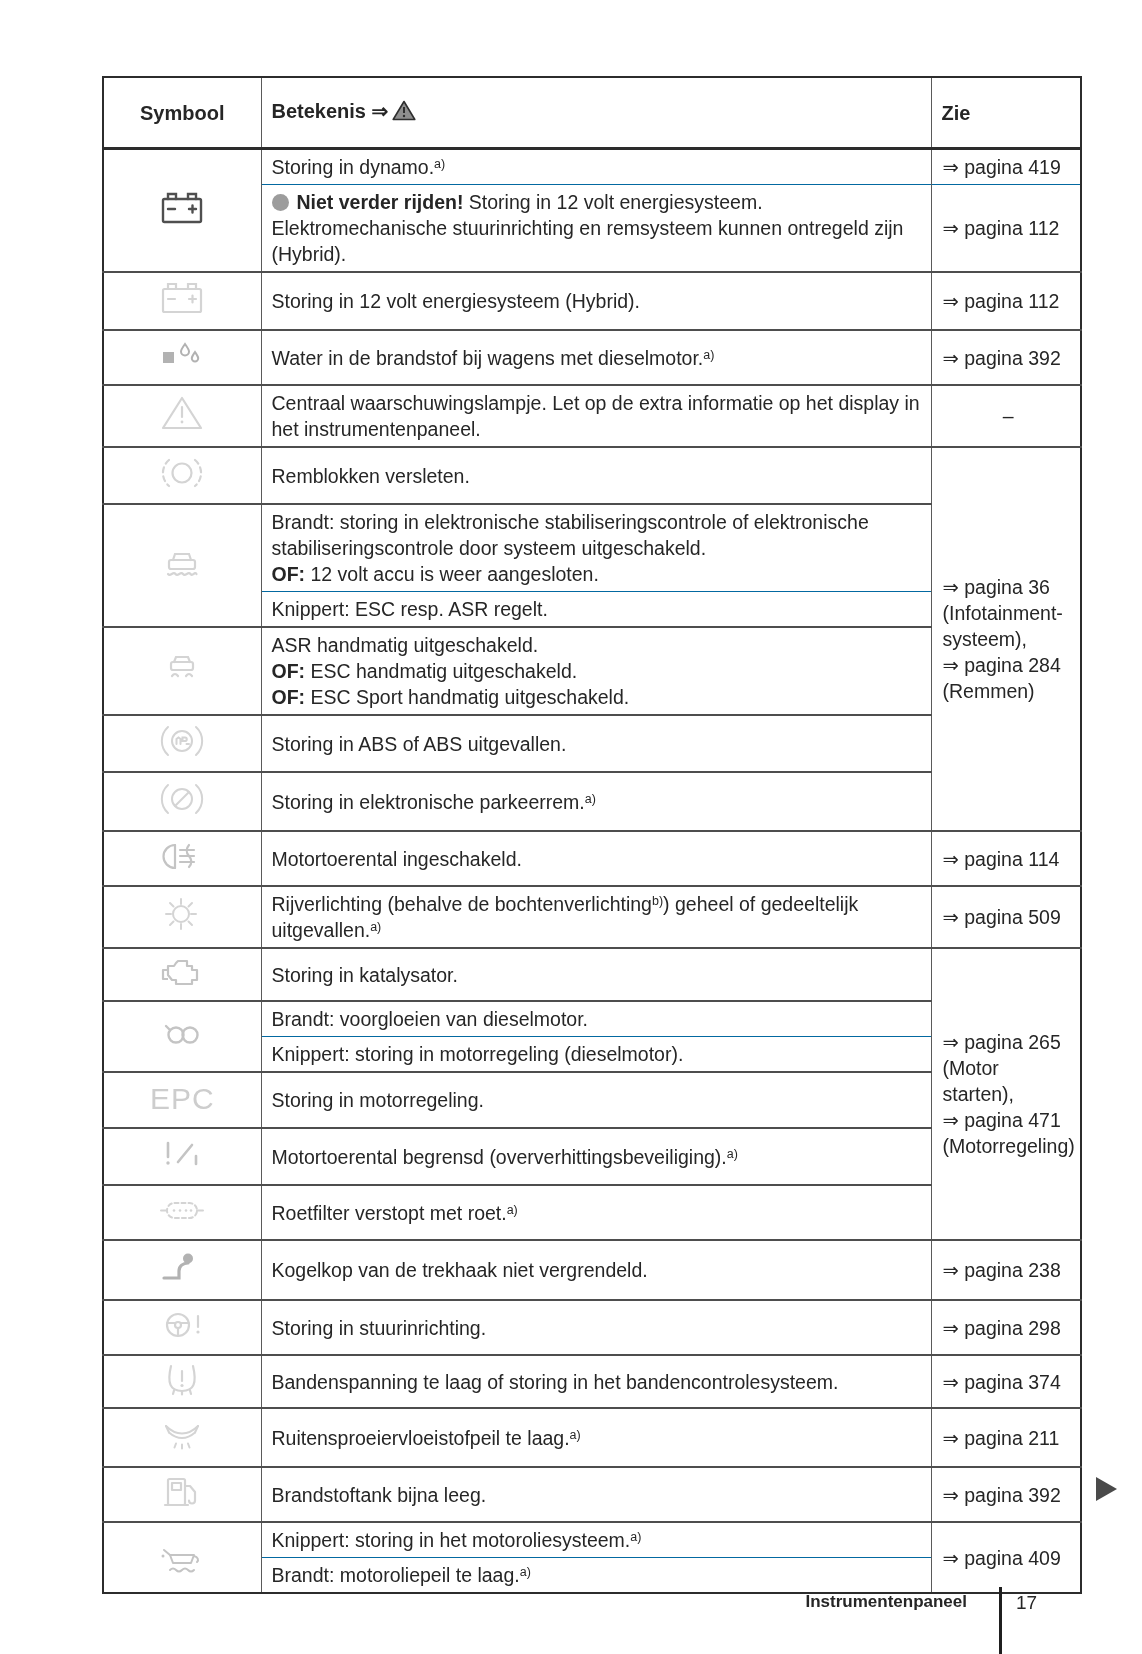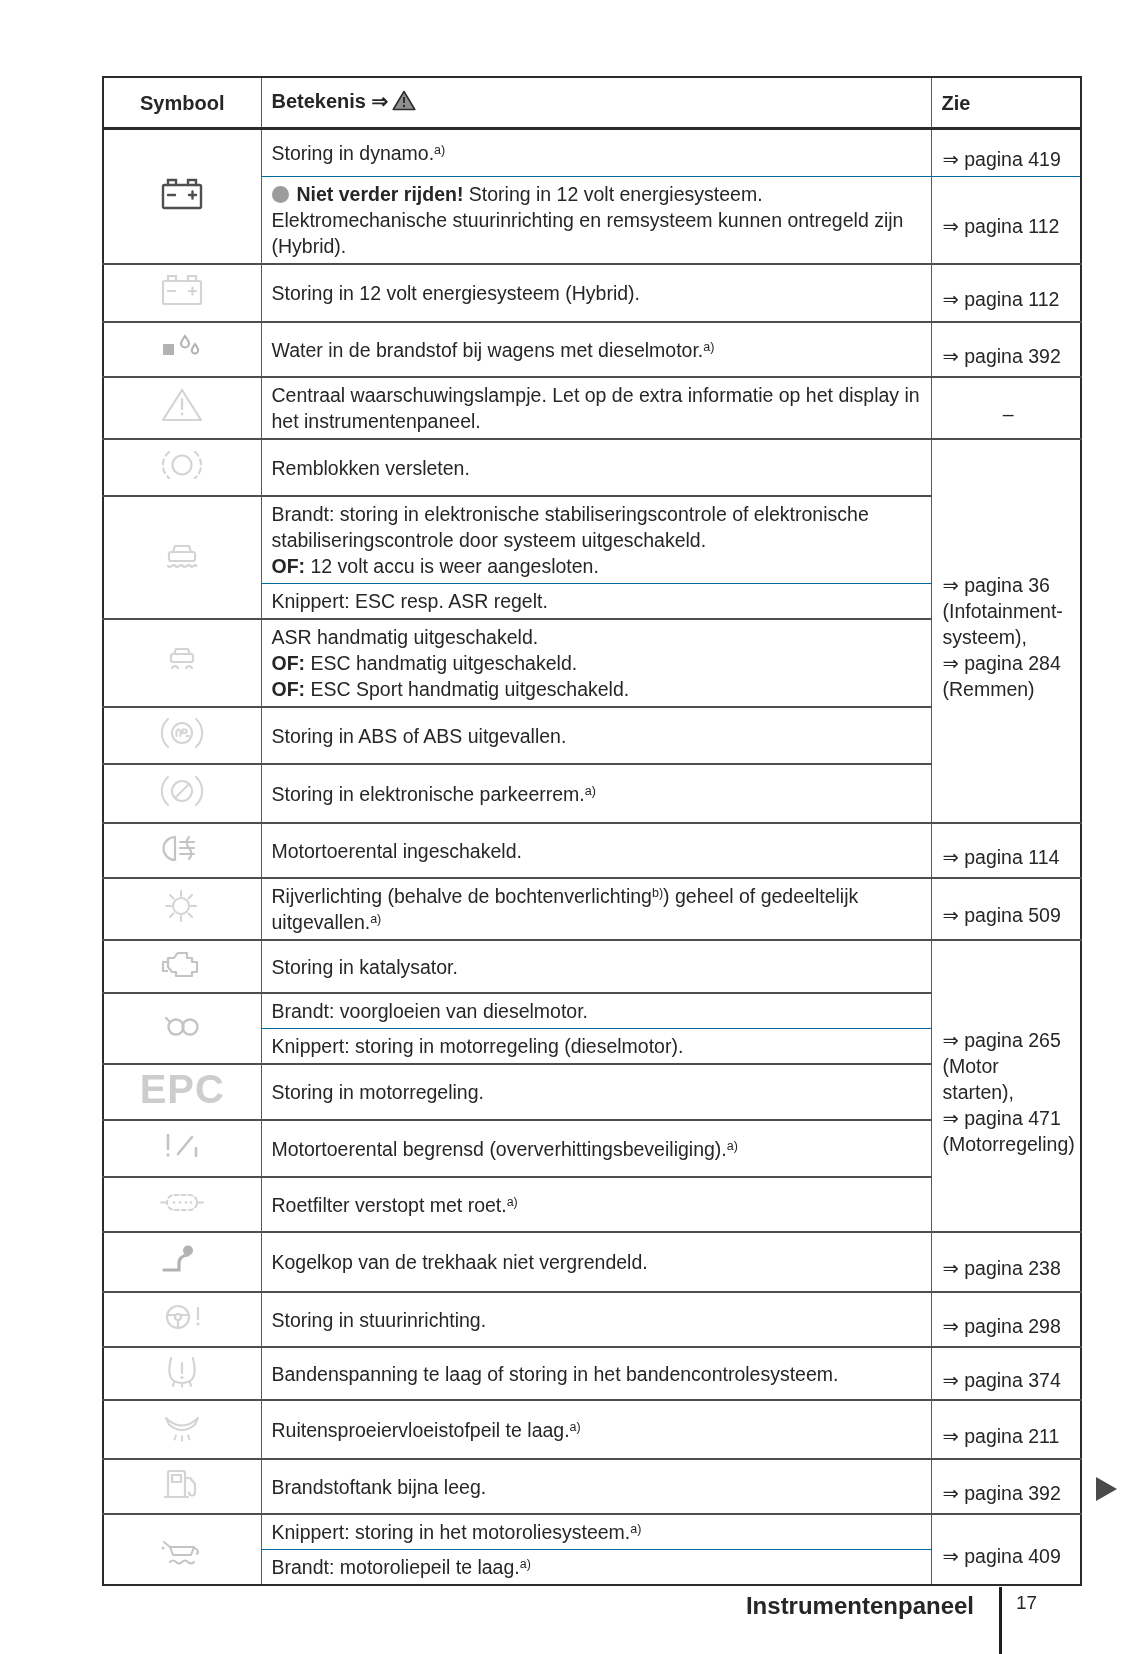--- a/index.html
+++ b/index.html
@@ -6,56 +6,56 @@
   .page{position:relative;width:1142px;height:1654px;background:#ffffff;
         font-family:"Liberation Sans",sans-serif;color:#262626;overflow:hidden;}
 
   table.warn{position:absolute;left:102px;top:76px;width:978px;
              border-collapse:collapse;table-layout:fixed;
              font-size:19.5px;line-height:26px;}
   table.warn{border:2px solid #2c2c2c;}
   col.c-sym{width:158px;} col.c-mean{width:670px;} col.c-see{width:150px;}
 
   th{font-weight:bold;font-size:20px;border-bottom:3px solid #2c2c2c;
-     padding:10px 10px;text-align:left;vertical-align:middle;}
+     padding:20px 10px;text-align:left;vertical-align:middle;}
   th.sym-h{text-align:center;}
   th,td{border-left:1px solid #5a5a5a;}
 
   td{border-top:2px solid #4e4e4e;vertical-align:middle;
      padding:4px 10px;}
   td.sub{border-top:1px solid #0369a1;}
   td.sym{text-align:center;padding:2px;}
-  td.see{padding:16px 6px 4px 11px;}
+  td.see{padding:4px 6px 4px 11px;}
   td.see.center{text-align:center;}
 
   sup{font-size:12.5px;line-height:0;vertical-align:6px;}
   b{font-weight:bold;}
 
   
   .ic{display:inline-block;vertical-align:middle;}
   .tint-dark{color:#4f4f4f;}
   .tint-mid{color:#b2b2b2;}
   .tint-soft{color:#c4c4c4;}
   .tint-faint{color:#d4d4d4;}
 
-  .epc-txt{font-size:40px;font-weight:700;letter-spacing:1px;color:#cdcdcd;}
+  .epc-txt{font-size:30px;font-weight:400;letter-spacing:1px;color:#cdcdcd;}
 
   .stop-icon{display:inline-block;width:17px;height:17px;border-radius:50%;
              background:#9c9c9c;margin-right:8px;vertical-align:-2px;}
 
   .warn-tri{display:inline-block;vertical-align:-3px;margin-left:4px;}
 
   
   .cont-arrow{position:absolute;left:1096px;top:1477px;width:0;height:0;
               border-top:12px solid transparent;border-bottom:12px solid transparent;
               border-left:21px solid #4a4a4a;}
 
   
-  .footer-section{position:absolute;top:1592px;right:168px;
-                  font-weight:bold;font-size:24px;}
+  .footer-section{position:absolute;top:1592px;right:175px;
+                  font-weight:bold;font-size:17px;}
   .footer-bar{position:absolute;left:999px;top:1587px;width:3px;height:67px;background:#1f1f1f;}
   .footer-page{position:absolute;left:1016px;top:1592px;font-size:19px;}
 </style>
 </head>
 <body>
 
 <div class="page">
 
 <table class="warn">
   <colgroup>

